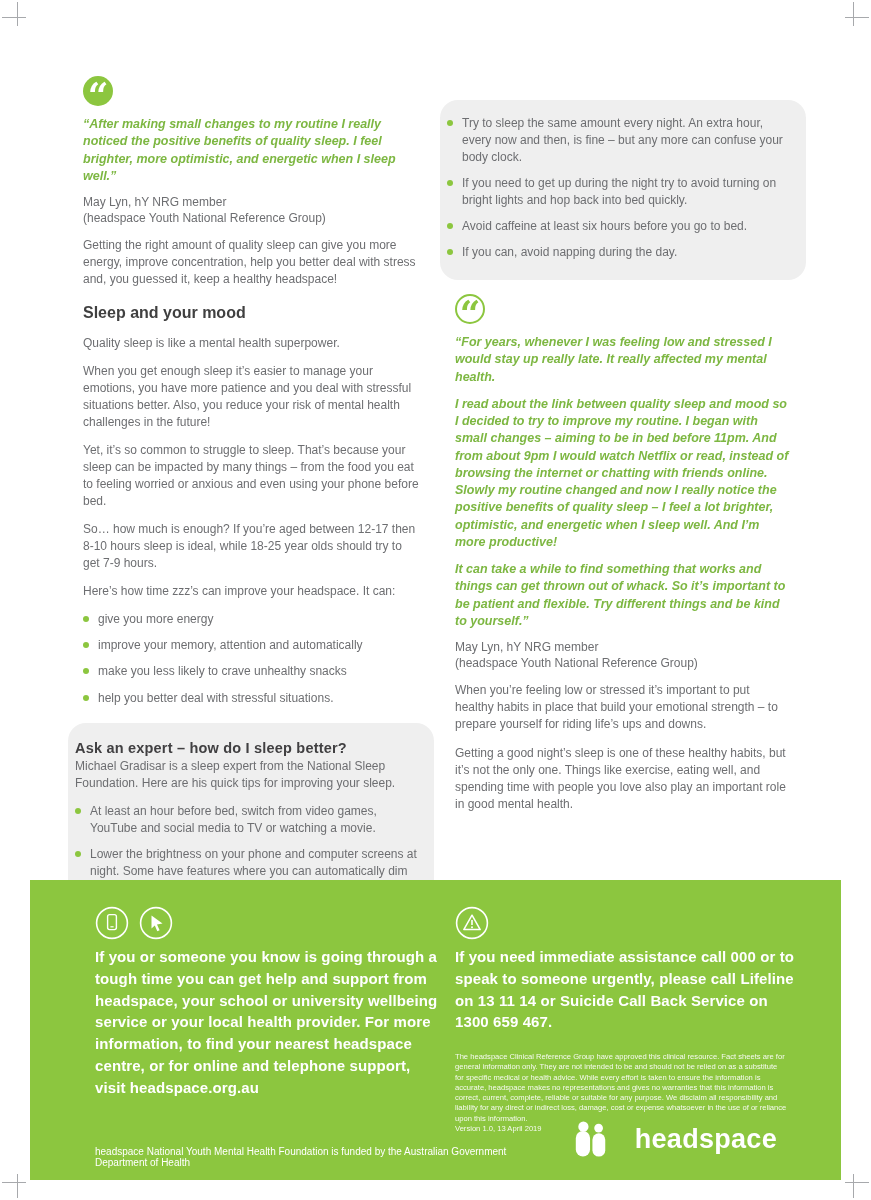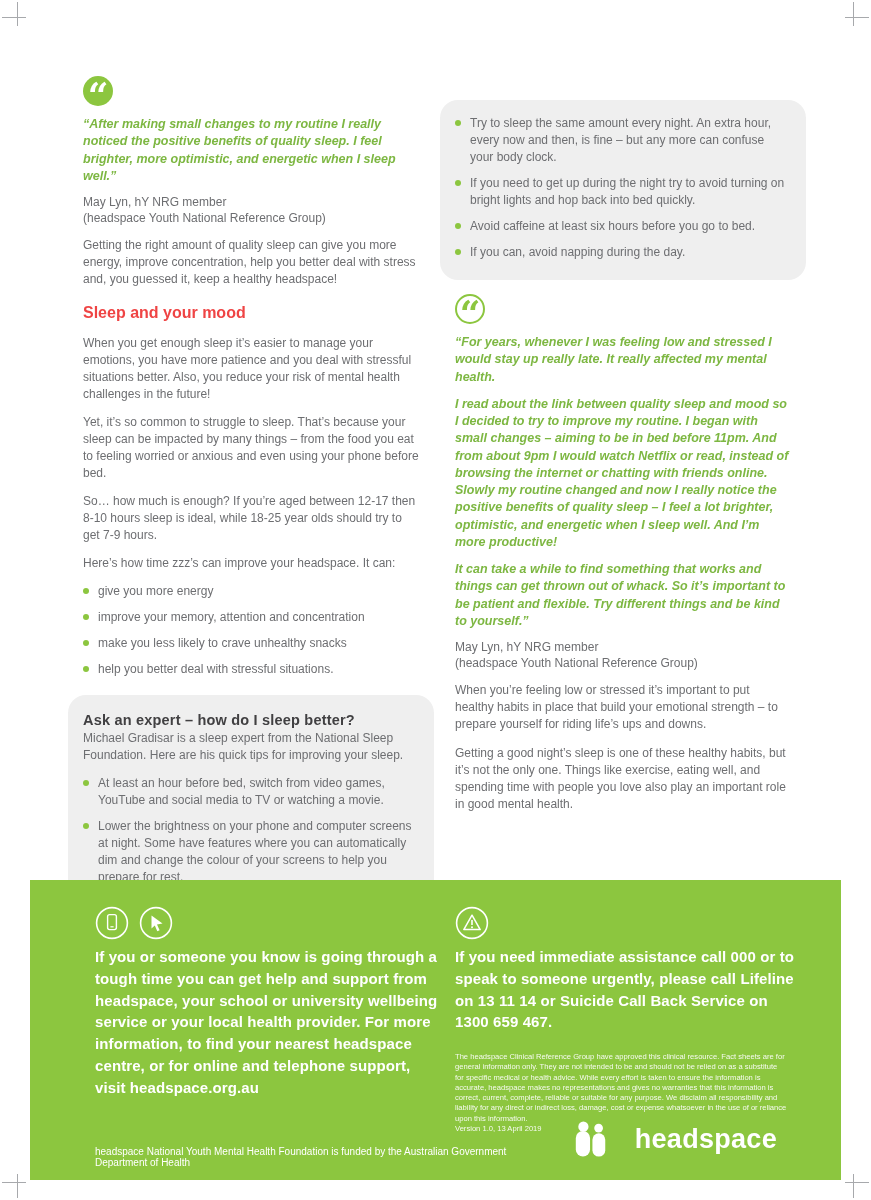--- a/index.html
+++ b/index.html
@@ -16,21 +16,21 @@
   .crop.h { height:1px; width:24px; }
   .crop.v { width:1px; height:24px; }
 
   
   .col { position:absolute; font-size:12px; line-height:1.42; color:#6d6e71; }
   .col.left  { left:83px;  top:76px;  width:336px; }
   .col.right { left:455px; top:100px; width:336px; }
 
   p.body { margin-bottom:11px; }
   .section-heading {
-    font-size:16px; font-weight:bold; color:#ef4444; margin:14px 0 10px;
+    font-size:16px; font-weight:bold; color:#404040; margin:14px 0 10px;
   }
 
   
   .quote-badge {
     width:30px; height:30px; border-radius:50%;
     display:flex; align-items:center; justify-content:center;
     margin-bottom:10px;
   }
   .quote-badge.filled { background:#8cc63f; }
   .quote-badge.outline { background:#fff; border:2px solid #8cc63f; }
@@ -52,21 +52,21 @@
   .bullet { display:flex; gap:9px; margin-bottom:9px; }
   .bullet .dot {
     width:6px; height:6px; border-radius:50%; background:#8cc63f;
     margin-top:5px; flex-shrink:0;
   }
 
   
   .gray-box {
     background:#efefef; border-radius:18px;
     margin-left:-15px; width:366px;
-    padding:15px 16px 10px 15px;
+    padding:15px 16px 10px 7px;
   }
   .gray-box .box-title {
     font-size:14.5px; font-weight:bold; color:#414042; 
     letter-spacing:0.2px;
   }
   .col .gray-box { margin-top:16px; }
   .col.right .gray-box { margin-top:0; margin-bottom:14px; }
 
   
   .footer {
@@ -123,32 +123,33 @@
 
     <div class="attribution">
       <span>May Lyn, hY NRG member</span><br>
       <span>(headspace Youth National Reference Group)</span>
     </div>
 
     <p class="body">Getting the right amount of quality sleep can give you more energy, improve concentration, help you better deal with stress and, you guessed it, keep a healthy headspace!</p>
 
     <h2 class="section-heading">Sleep and your mood</h2>
 
+    <p class="body">Quality sleep is like a mental health superpower.</p>
     <p class="body">When you get enough sleep it’s easier to manage your emotions, you have more patience and you deal with stressful situations better. Also, you reduce your risk of mental health challenges in the future!</p>
     <p class="body">Yet, it’s so common to struggle to sleep. That’s because your sleep can be impacted by many things – from the food you eat to feeling worried or anxious and even using your phone before bed.</p>
     <p class="body">So… how much is enough? If you’re aged between 12-17 then 8-10 hours sleep is ideal, while 18-25 year olds should try to get 7-9 hours.</p>
     <p class="body">Here’s how time zzz’s can improve your headspace. It can:</p>
 
     <div class="bullet">
       <span class="dot"></span>
       <span>give you more energy</span>
     </div>
     <div class="bullet">
       <span class="dot"></span>
-      <span>improve your memory, attention and concentration</span>
+      <span>improve your memory, attention and automatically</span>
     </div>
     <div class="bullet">
       <span class="dot"></span>
       <span>make you less likely to crave unhealthy snacks</span>
     </div>
     <div class="bullet">
       <span class="dot"></span>
       <span>help you better deal with stressful situations.</span>
     </div>
 

